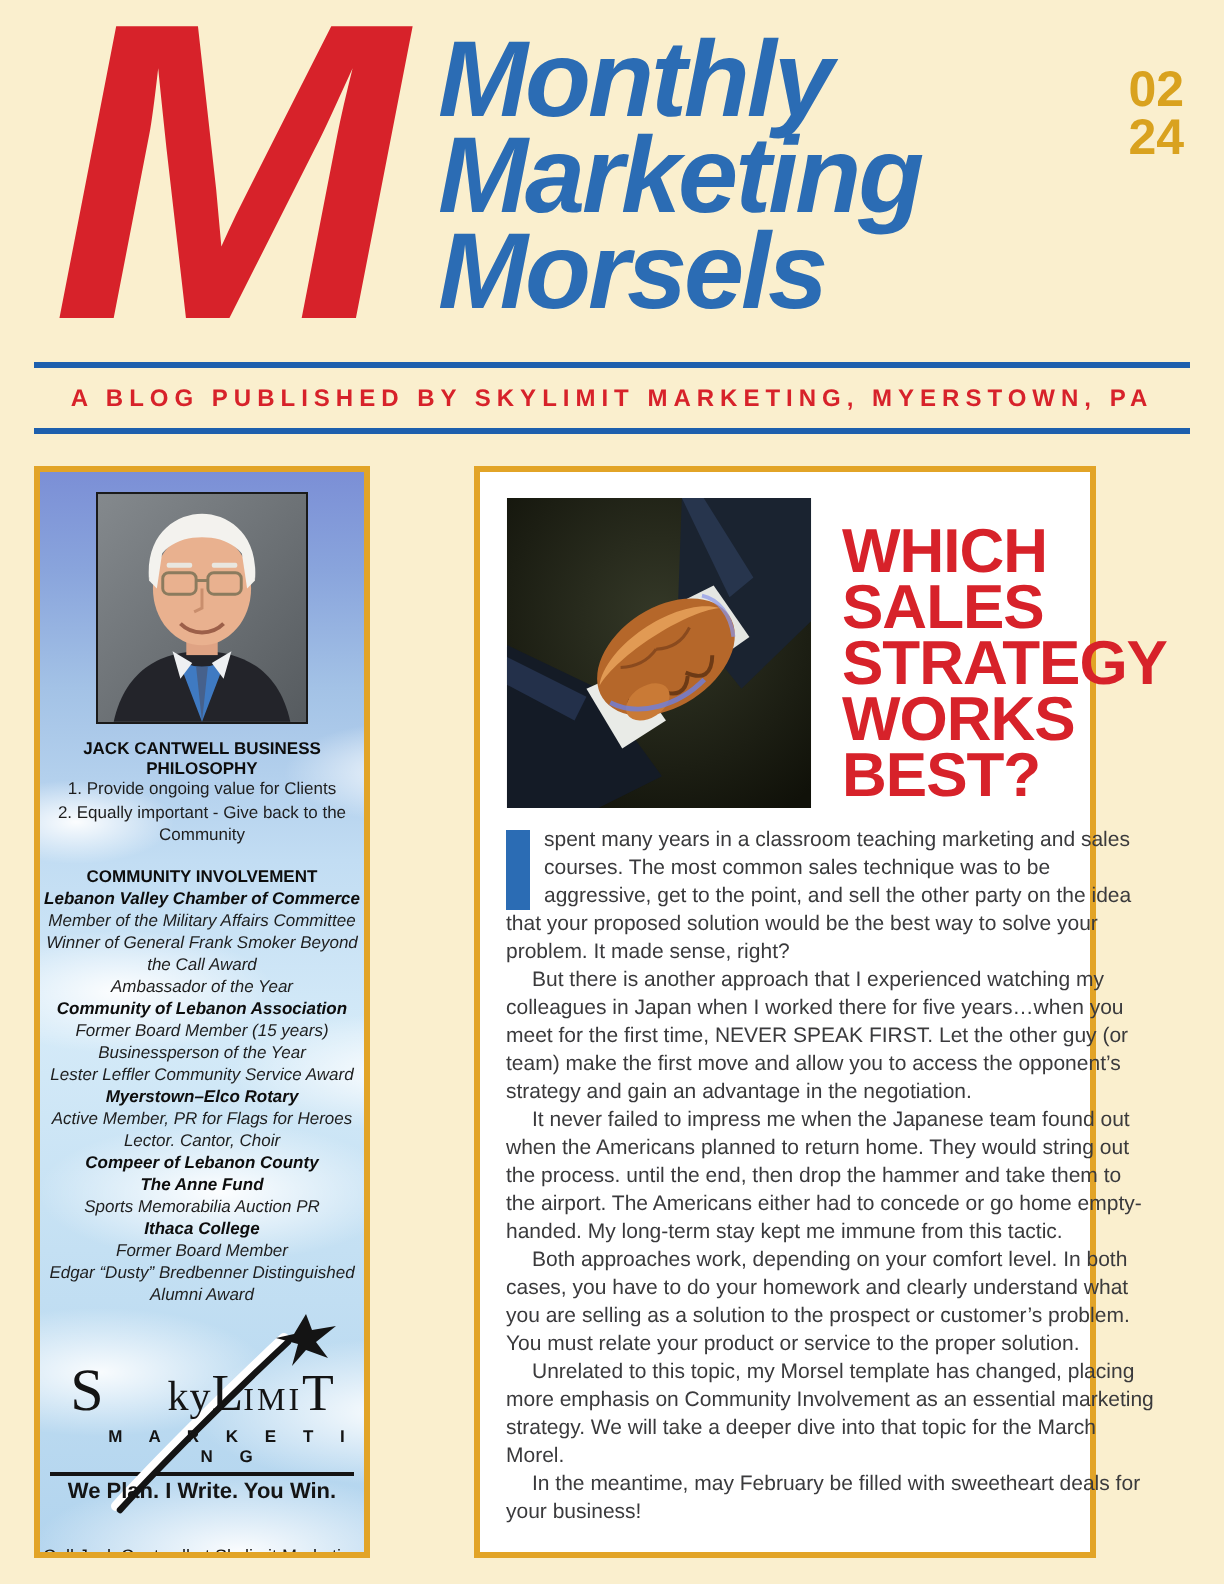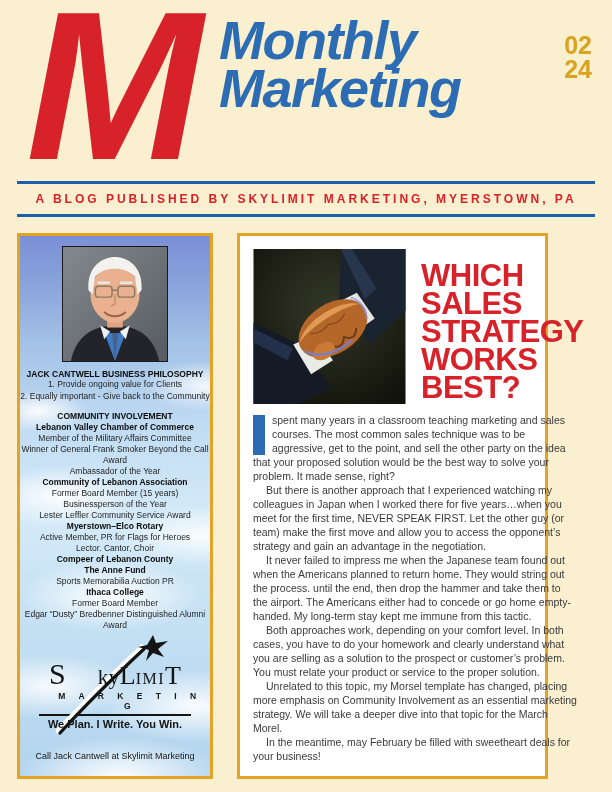--- a/index.html
+++ b/index.html
@@ -33,42 +33,42 @@
     border-top:3px solid #1d5fad; border-bottom:3px solid #1d5fad;
     display:flex; align-items:center; justify-content:center;
   }
   .banner span{
     font-weight:bold; font-size:12px; letter-spacing:3px;
     color:#d7222a; white-space:nowrap;
   }
 
   
   .left-panel{
-    position:absolute; left:17px; top:233px; width:196px; height:546px;
+    position:absolute; left:17px; top:233px; width:168px; height:546px;
     border:3px solid #e2a427;
     text-align:center; overflow:hidden;
     background:
       radial-gradient(70px 30px at 18px 175px,  rgba(255,255,255,.95), rgba(255,255,255,0) 70%),
       radial-gradient(90px 36px at 185px 150px, rgba(255,255,255,.85), rgba(255,255,255,0) 70%),
       radial-gradient(110px 44px at 40px 260px, rgba(255,255,255,.95), rgba(255,255,255,0) 70%),
       radial-gradient(120px 42px at 180px 300px,rgba(255,255,255,.9),  rgba(255,255,255,0) 70%),
       radial-gradient(130px 50px at 90px 360px, rgba(255,255,255,.95), rgba(255,255,255,0) 70%),
       radial-gradient(120px 46px at 30px 450px, rgba(255,255,255,.9),  rgba(255,255,255,0) 70%),
       radial-gradient(140px 52px at 175px 470px,rgba(255,255,255,.92), rgba(255,255,255,0) 70%),
       radial-gradient(150px 56px at 100px 540px,rgba(255,255,255,.95), rgba(255,255,255,0) 70%),
       linear-gradient(180deg,#7b8fd6 0%,#89a4dc 9%,#a3c2e6 20%,#c2ddf3 36%,#d4eaf8 52%,#c4e0f3 72%,#b2d4ee 100%);
   }
   .photo-frame{
     margin:10px auto 0; width:106px; height:116px;
     border:1px solid #1a1a1a; background:#74797d; display:block;
   }
   .phil-title{ margin-top:7px; font-size:8.5px; font-weight:bold; color:#0d0d0d; }
   .sb-line{ font-size:8.5px; line-height:11.5px; color:#1e1e1e; }
   .inv-title{ margin-top:9px; font-size:8.5px; font-weight:bold; color:#0d0d0d; margin-bottom:1px; }
-  .inv-list .sb-line{ line-height:11px; }
+  .inv-list .sb-line{ line-height:11px;font-style:italic; }
   .sb-line.b{ font-weight:bold; color:#0d0d0d; }
 
   .logo-wrap{ position:relative; margin-top:0; height:88px; }
   .swoosh{ position:absolute; left:30px; top:-30px; z-index:1; }
   .brand{
     position:relative; z-index:2; margin-top:26px;
     font-family:"Liberation Serif", serif; color:#141414; white-space:nowrap;
   }
   .brand .p1{ font-size:30px; }
   .brand .p2{ font-size:21px; letter-spacing:0.5px;margin-left:32px; }
@@ -108,20 +108,21 @@
     margin:2px 7px 0 0; color:transparent; overflow:hidden;
   }
 </style>
 </head>
 <body>
 
 <div class="big-m">M</div>
 <div class="masthead-title">
   <span>Monthly</span>
   <span>Marketing</span>
+  <span>Morsels</span>
 </div>
 <div class="issue-date">
   <span>02</span>
   <span>24</span>
 </div>
 
 <div class="banner">
   <span>A BLOG PUBLISHED BY SKYLIMIT MARKETING, MYERSTOWN, PA</span>
 </div>
 

